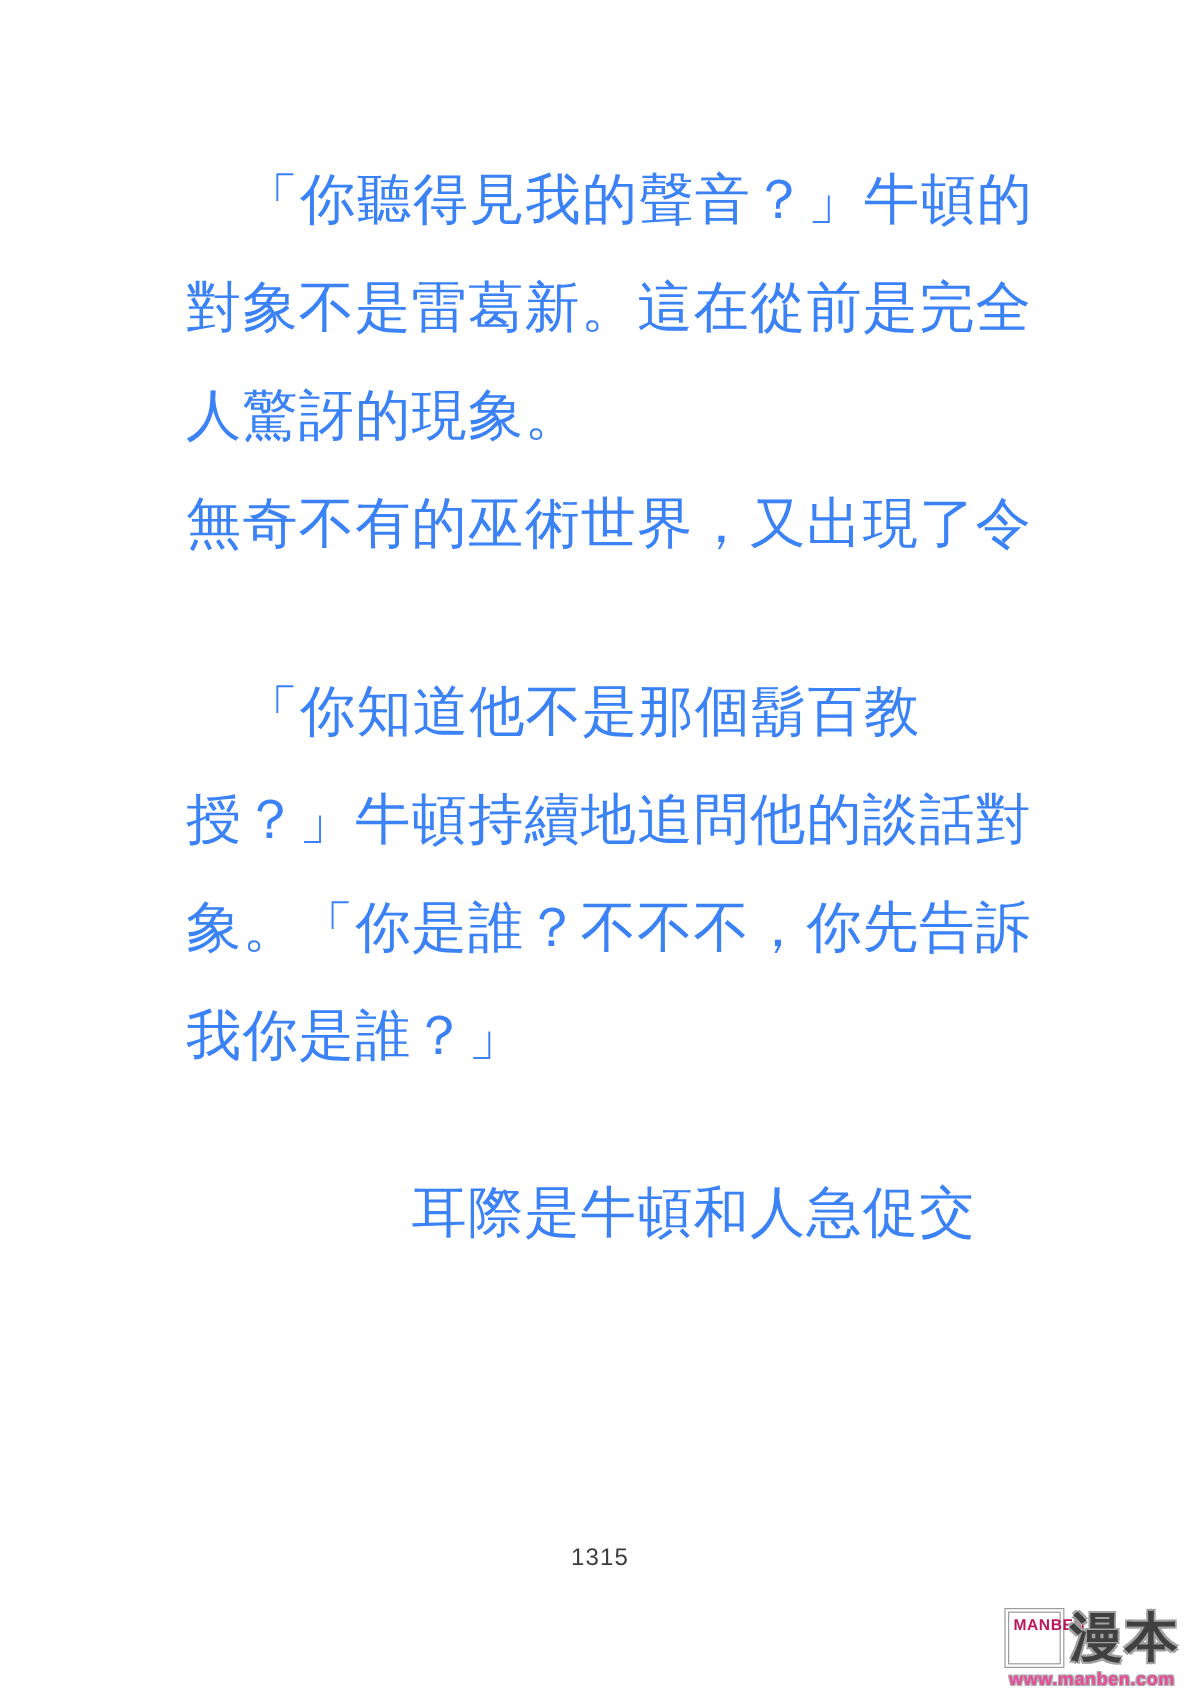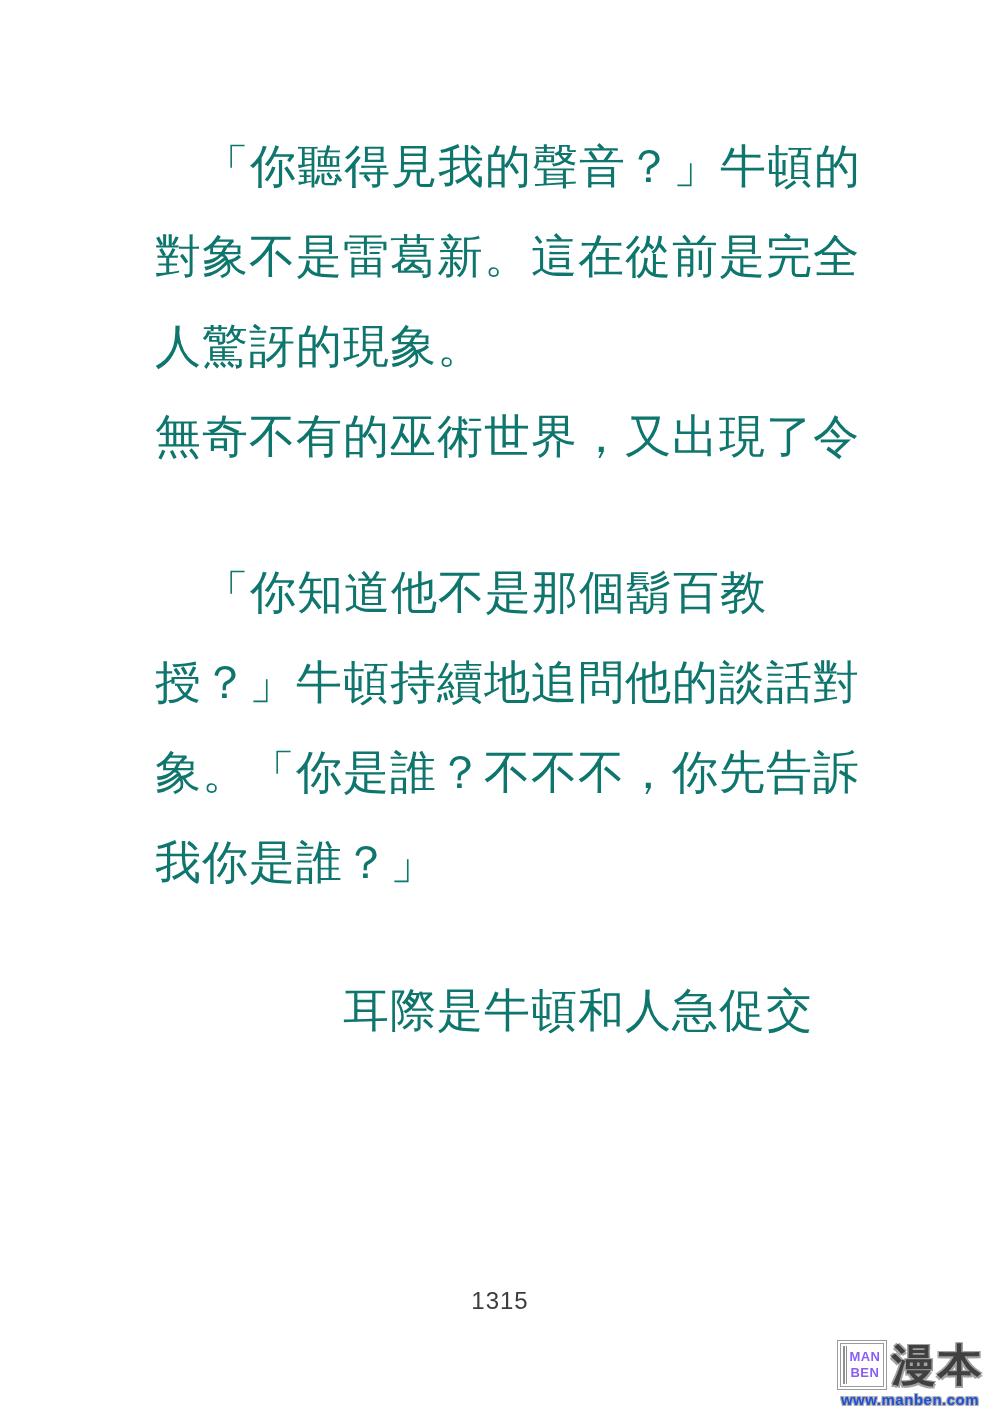--- a/index.html
+++ b/index.html
@@ -14,40 +14,40 @@
     height: 1414px;
     background: #ffffff;
     overflow: hidden;
     font-family: "Liberation Sans", sans-serif;
   }
   .text-block {
     position: absolute;
     left: 155px;
     top: 121px;
     width: 712px;
-    color: #0f766e;
+    color: #3b82f6;
     font-size: 46px;
     line-height: 90px;
     letter-spacing: 1px;
     font-weight: 400;
   }
   .paragraph { margin: 0; padding: 0; }
   .paragraph.para-1 { margin-bottom: 66px; }
   .paragraph.para-2 { margin-bottom: 58px; }
   .line { white-space: nowrap; height: 90px; }
   .line.first-indent { text-indent: 48px; }
   .line.deep-indent { padding-left: 188px; }
 
   .page-number {
     position: absolute;
     top: 1287px;
     left: 0;
     width: 1000px;
     text-align: center;
-    font-size: 24px;
+    font-size: 20px;
     color: #3d3d3d;
     letter-spacing: 1px;
   }
 
   
   .watermark {
     position: absolute;
     right: 10px;
     bottom: 6px;
     width: 160px;
@@ -73,47 +73,47 @@
   }
   .wm-logo-bar {
     width: 9px;
     background: #8f8f8f;
     background-image: repeating-linear-gradient(
       to right, #8f8f8f 0 2px, #ffffff 2px 3px);
   }
   .wm-logo-text {
     flex: 1;
     display: flex;
-    flex-direction: column;
+    flex-direction: row;
     justify-content: center;
     font-weight: 700;
     font-size: 13px;
     line-height: 16px;
-    color: #8b5cf6;
+    color: #be185d;
     letter-spacing: 0.5px;
     text-align: center;
   }
   .wm-brand {
     font-size: 44px;
     line-height: 50px;
     font-weight: 700;
     color: #404040;
     letter-spacing: 2px;
     text-shadow:
       -1.5px -1.5px 0 #a2a2a2,
        1.5px -1.5px 0 #a2a2a2,
       -1.5px  1.5px 0 #a2a2a2,
        1.5px  1.5px 0 #a2a2a2;
   }
   .wm-url {
     margin-top: 1px;
     font-size: 15px;
     font-weight: 700;
     letter-spacing: 0.5px;
-    color: #1d4ed8;
+    color: #ec4899;
     text-shadow:
       -1px -1px 0 #adadad,
        1px -1px 0 #adadad,
       -1px  1px 0 #adadad,
        1px  1px 0 #adadad;
   }
 </style>
 </head>
 <body>
 

